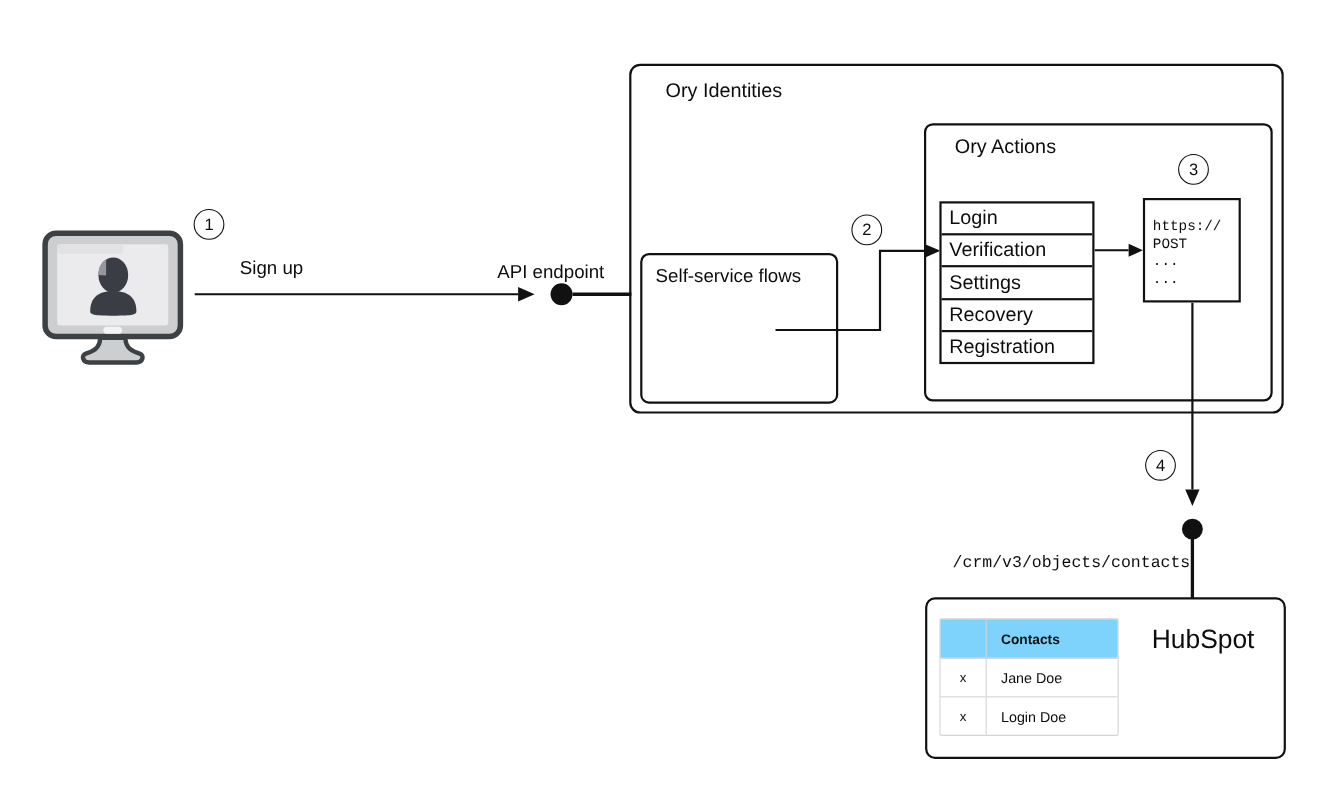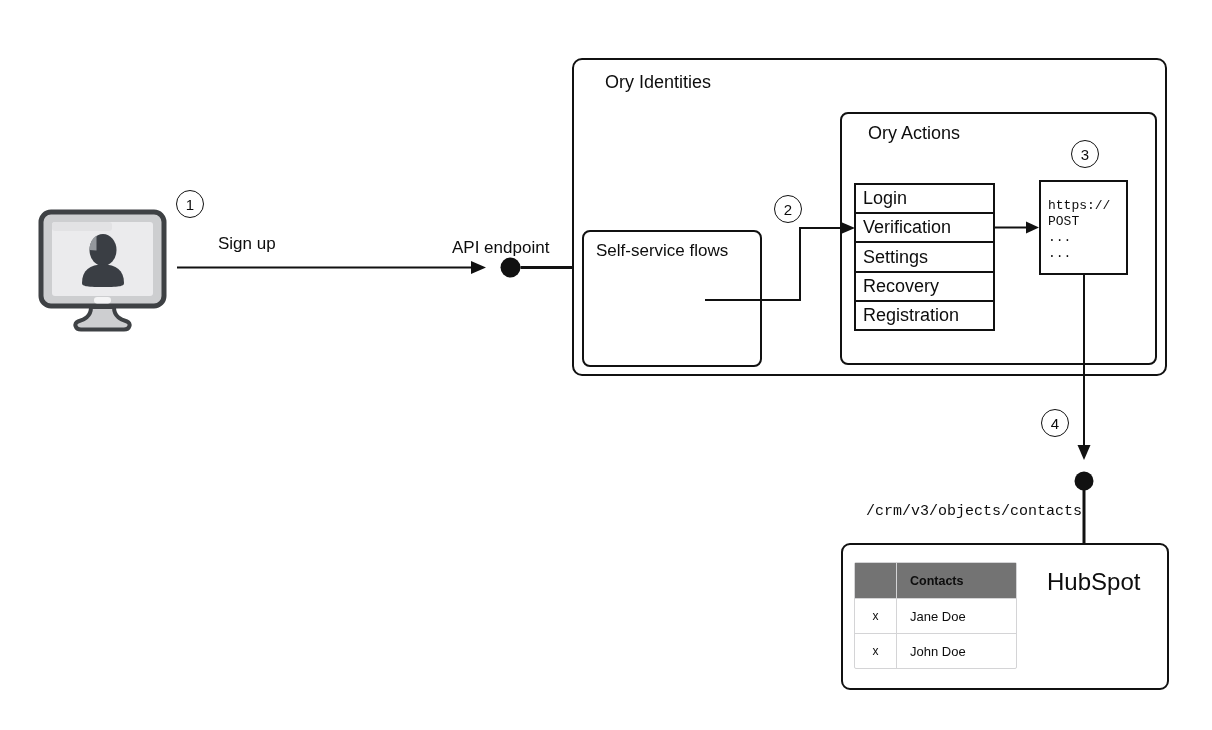--- a/index.html
+++ b/index.html
@@ -90,21 +90,21 @@
     left: 854px; top: 562px;
     width: 163px;
     border: 1px solid #d4d4d6;
     border-radius: 2px;
     background: #ffffff;
     z-index: 3;
     font-size: 13px;
   }
   .ct-row { display: flex; height: 35px; }
   .ct-row.header {
-    background: #737373;
+    background: #7dd3fc;
     font-weight: bold;
     font-size: 12.5px;
   }
   .ct-row + .ct-row { border-top: 1px solid #d4d4d6; }
   .ct-cell-mark {
     width: 42px;
     border-right: 1px solid #d4d4d6;
     display: flex; align-items: center; justify-content: center;
     font-size: 12px;
   }
@@ -189,17 +189,17 @@
     <div class="ct-row header">
       <div class="ct-cell-mark"></div>
       <div class="ct-cell-name">Contacts</div>
     </div>
     <div class="ct-row">
       <div class="ct-cell-mark">x</div>
       <div class="ct-cell-name">Jane Doe</div>
     </div>
     <div class="ct-row">
       <div class="ct-cell-mark">x</div>
-      <div class="ct-cell-name">John Doe</div>
+      <div class="ct-cell-name">Login Doe</div>
     </div>
   </div>
 
 </div>
 
 </body></html>

